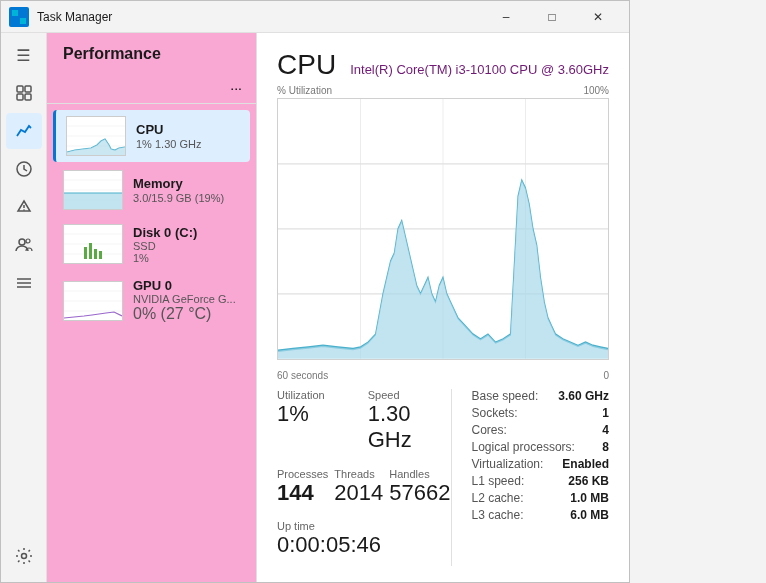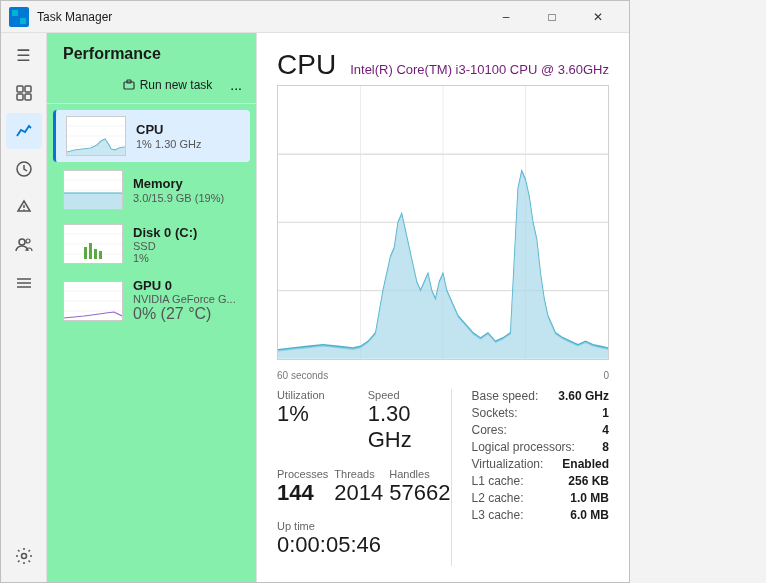--- a/index.html
+++ b/index.html
@@ -76,21 +76,21 @@
       border-radius: 4px;
       cursor: pointer;
       margin-bottom: 2px;
       color: #555;
       font-size: 16px;
     }
     .sidebar-icon.active { background: #ddeeff; color: #0078d4; }
     .sidebar-icon.bottom { margin-top: auto; margin-bottom: 8px; }
     .nav-panel {
       width: 210px;
-      background: #86efac;
+      background: #f9a8d4;
       border-right: 1px solid #e0e0e0;
       display: flex;
       flex-direction: column;
     }
     .nav-header {
       padding: 12px 16px 8px;
       font-size: 16px;
       font-weight: 600;
       color: #1a1a1a;
       display: flex;
@@ -294,27 +294,20 @@
       </div>
     </div>
 
     <div class="nav-panel">
       <div class="nav-header">
         <span>Performance</span>
       </div>
 
       <div style="display:flex;align-items:center;padding:2px 6px 6px;border-bottom:1px solid #e0e0e0;margin-bottom:4px;">
         <div style="flex:1;"></div>
-        <div class="toolbar-btn" style="font-size:12px;color:#1a1a1a;gap:4px;display:flex;align-items:center;">
-          <svg width="14" height="14" viewBox="0 0 14 14">
-            <rect x="2" y="4" width="10" height="7" rx="1" stroke="#333" stroke-width="1.2" fill="none"></rect>
-            <rect x="5" y="2" width="4" height="3" rx="0.5" stroke="#333" stroke-width="1.2" fill="none"></rect>
-          </svg>
-          <span>Run new task</span>
-        </div>
         <div class="toolbar-more">
           <span>...</span>
         </div>
       </div>
 
       <div>
 
         <div class="nav-device-item active" style="border-left:3px solid #0078d4;">
           <div class="device-thumbnail">
             <svg width="58" height="38" viewBox="0 0 58 38">
@@ -388,20 +381,24 @@
       </div>
     </div>
 
     <div class="main-area">
 
       <div class="cpu-header">
         <span class="cpu-title">CPU</span>
         <span class="cpu-model">Intel(R) Core(TM) i3-10100 CPU @ 3.60GHz</span>
       </div>
 
+      <div class="chart-label-top">
+        <span>% Utilization</span>
+        <span>100%</span>
+      </div>
 
       <div class="chart-area">
         <svg class="chart" viewBox="0 0 440 160" preserveAspectRatio="none" xmlns="http://www.w3.org/2000/svg">
 
           <line x1="0" y1="40" x2="440" y2="40" stroke="#e0e0e0" stroke-width="0.8"></line>
           <line x1="0" y1="80" x2="440" y2="80" stroke="#e0e0e0" stroke-width="0.8"></line>
           <line x1="0" y1="120" x2="440" y2="120" stroke="#e0e0e0" stroke-width="0.8"></line>
           <line x1="110" y1="0" x2="110" y2="160" stroke="#e0e0e0" stroke-width="0.8"></line>
           <line x1="220" y1="0" x2="220" y2="160" stroke="#e0e0e0" stroke-width="0.8"></line>
           <line x1="330" y1="0" x2="330" y2="160" stroke="#e0e0e0" stroke-width="0.8"></line>
@@ -466,21 +463,21 @@
             </div>
             <div class="right-stat-row">
               <span class="right-stat-key">Logical processors:</span>
               <span class="right-stat-val">8</span>
             </div>
             <div class="right-stat-row">
               <span class="right-stat-key">Virtualization:</span>
               <span class="right-stat-val bold">Enabled</span>
             </div>
             <div class="right-stat-row">
-              <span class="right-stat-key">L1 cache:</span>
+              <span class="right-stat-key">L1 speed:</span>
               <span class="right-stat-val">256 KB</span>
             </div>
             <div class="right-stat-row">
               <span class="right-stat-key">L2 cache:</span>
               <span class="right-stat-val">1.0 MB</span>
             </div>
             <div class="right-stat-row">
               <span class="right-stat-key">L3 cache:</span>
               <span class="right-stat-val">6.0 MB</span>
             </div>

